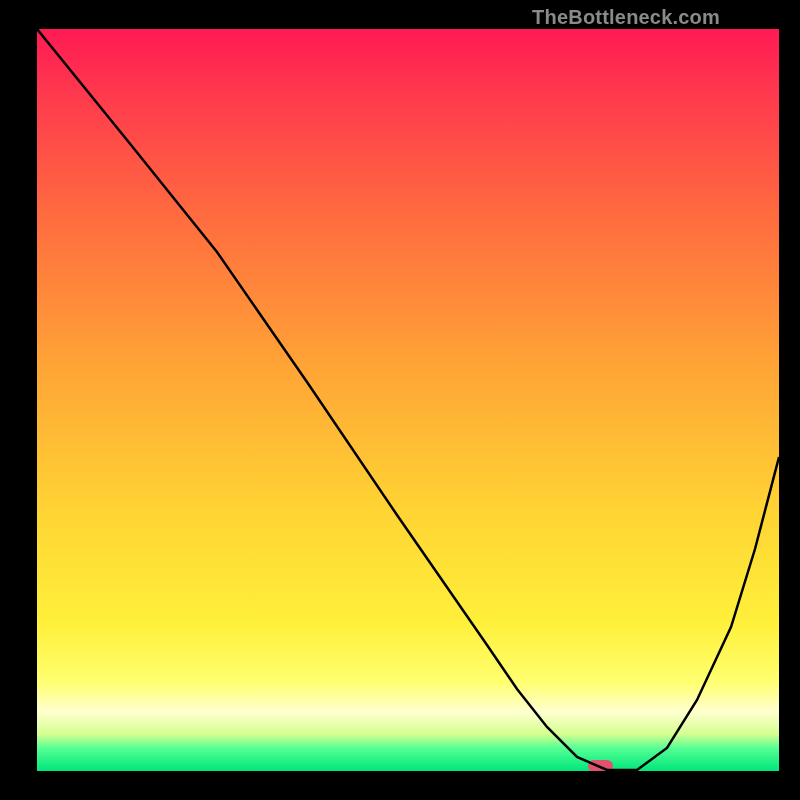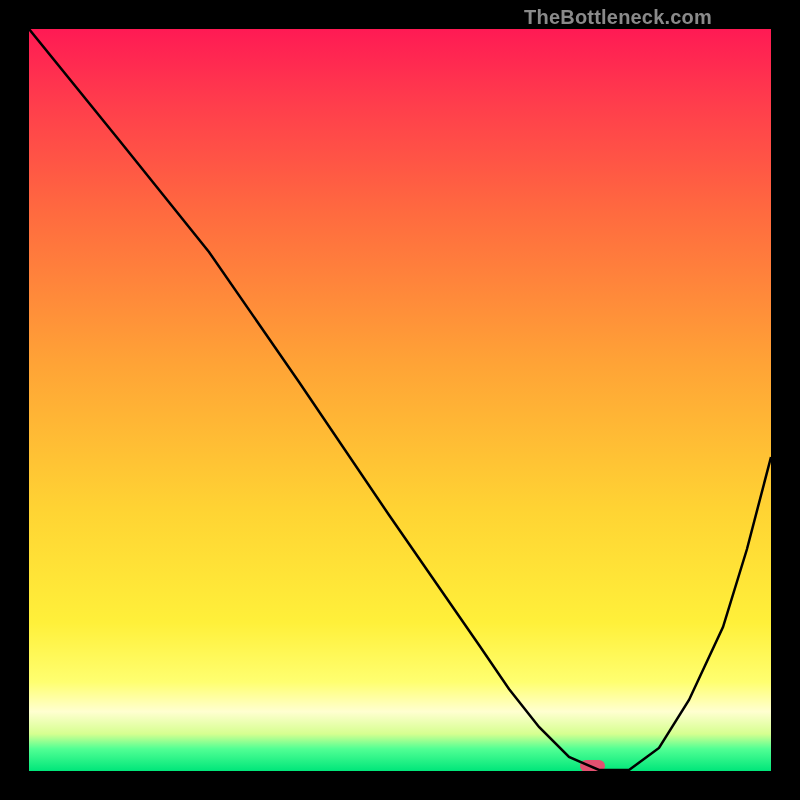--- a/index.html
+++ b/index.html
@@ -6,21 +6,21 @@
     margin: 0;
     padding: 0;
     width: 800px;
     height: 800px;
     background: #000;
     overflow: hidden;
   }
   .frame {
     position: absolute;
     top: 0;
-    left: 0;
+    left: 8px;
     width: 740px;
     height: 800px;
     background: #000;
   }
   .plot-area {
     position: absolute;
     left: 29px;
     top: 29px;
     width: 742px;
     height: 742px;

